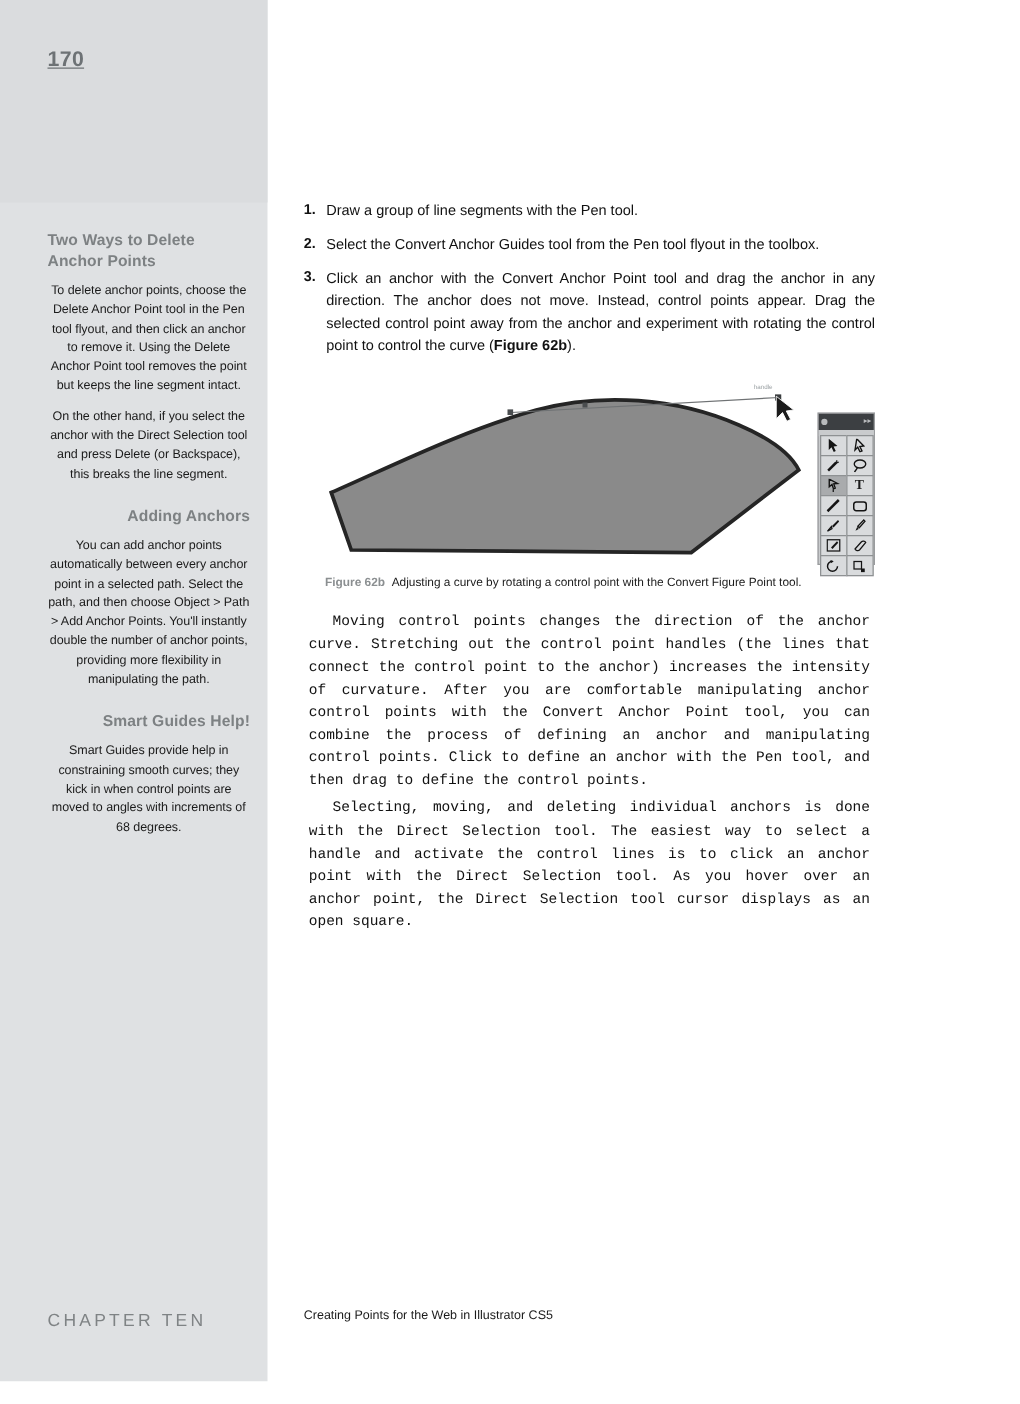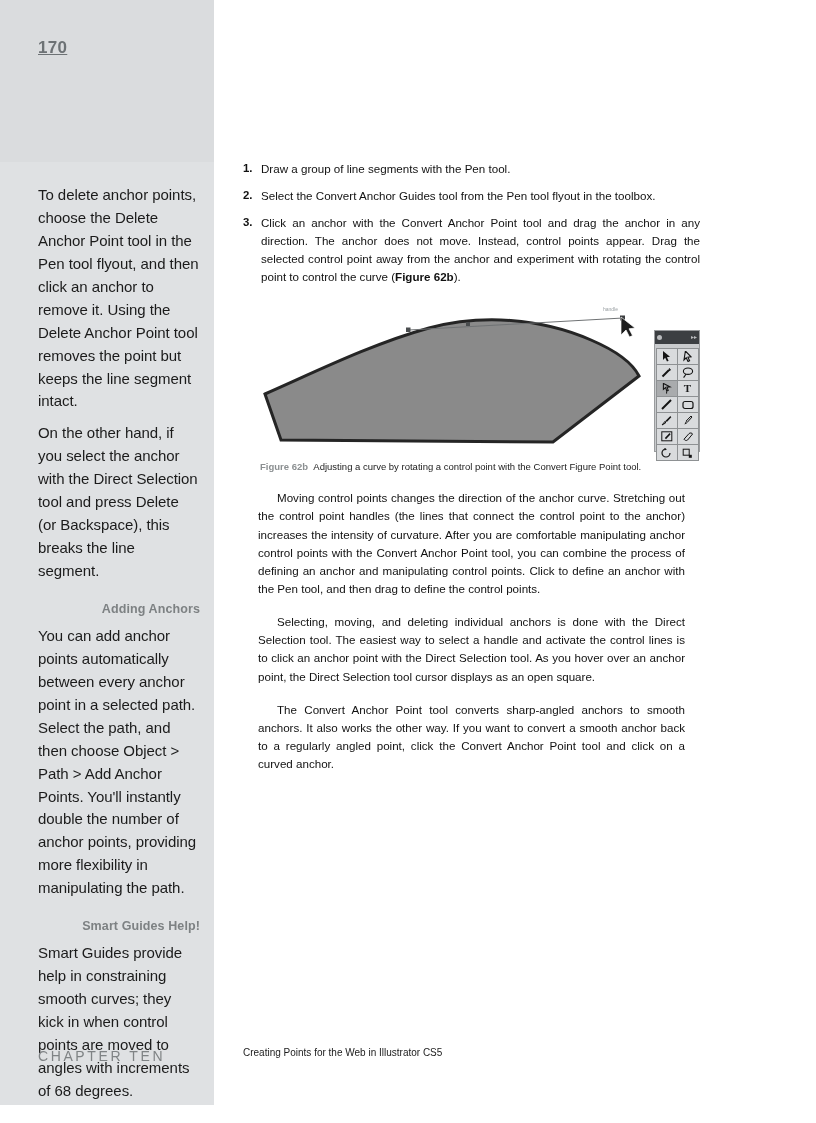--- a/index.html
+++ b/index.html
@@ -61,25 +61,26 @@
   .side-head {
     font-size: 12.5px;
     font-weight: bold;
     color: #7d8183;
     line-height: 1.36;
     margin: 0 0 7px 0;
     letter-spacing: 0.1px;
   }
   .side-head.spaced { margin-top: 18px; text-align: right; }
   .side-p {
-    font-size: 15px;
+    font-size: 10px;
     color: #1b1b1b;
     line-height: 1.53;
     margin: 0 0 9px 0;
     letter-spacing: -0.05px;
+    text-align: center;
   }
 
   
   .main {
     position: absolute;
     left: 243px;
     top: 160px;
     width: 457px;
   }
 
@@ -183,22 +184,23 @@
     font-weight: bold;
     color: #8b8f91;
   }
 
   
   .body-p {
     font-size: 11.6px;
     line-height: 1.565;
     color: #111111;
     text-align: justify;
-    margin: 15px;
+    margin: 4px;
     text-indent: 19px;
+    font-family: Liberation Mono, monospace;
   }
   .body-p.first { margin-top: 16px; }
 
   
   .footer-chapter {
     position: absolute;
     left: 38px;
     top: 1048px;
     font-size: 14px;
     color: #7f8385;
@@ -217,20 +219,21 @@
 
 <div class="page">
 
   <div class="sidebar-band"></div>
   <div class="sidebar-band-top"></div>
 
   <div class="folio">170</div>
 
   <div class="sidebar-content">
 
+    <h2 class="side-head">Two Ways to Delete Anchor Points</h2>
     <p class="side-p">To delete anchor points, choose the Delete Anchor Point tool in the Pen tool flyout, and then click an anchor to remove it. Using the Delete Anchor Point tool removes the point but keeps the line segment intact.</p>
     <p class="side-p">On the other hand, if you select the anchor with the Direct Selection tool and press Delete (or Backspace), this breaks the line segment.</p>
 
     <h2 class="side-head spaced">Adding Anchors</h2>
     <p class="side-p">You can add anchor points automatically between every anchor point in a selected path. Select the path, and then choose Object &gt; Path &gt; Add Anchor Points. You'll instantly double the number of anchor points, providing more flexibility in manipulating the path.</p>
 
     <h2 class="side-head spaced">Smart Guides Help!</h2>
     <p class="side-p">Smart Guides provide help in constraining smooth curves; they kick in when control points are moved to angles with increments of 68 degrees.</p>
   </div>
 
@@ -371,19 +374,18 @@
         </div>
       </div>
     </div>
 
     <div class="fig-caption">
       <span class="fignum">Figure 62b</span>&nbsp;&nbsp;<span>Adjusting a curve by rotating a control point with the Convert Figure Point tool.</span>
     </div>
 
     <p class="body-p first">Moving control points changes the direction of the anchor curve. Stretching out the control point handles (the lines that connect the control point to the anchor) increases the intensity of curvature. After you are comfortable manipulating anchor control points with the Convert Anchor Point tool, you can combine the process of defining an anchor and manipulating control points. Click to define an anchor with the Pen tool, and then drag to define the control points.</p>
     <p class="body-p">Selecting, moving, and deleting individual anchors is done with the Direct Selection tool. The easiest way to select a handle and activate the control lines is to click an anchor point with the Direct Selection tool. As you hover over an anchor point, the Direct Selection tool cursor displays as an open square.</p>
-    <p class="body-p">The Convert Anchor Point tool converts sharp-angled anchors to smooth anchors. It also works the other way. If you want to convert a smooth anchor back to a regularly angled point, click the Convert Anchor Point tool and click on a curved anchor.</p>
   </div>
 
   <div class="footer-chapter">CHAPTER TEN</div>
   <div class="footer-running">Creating Points for the Web in Illustrator CS5</div>
 
 </div>
 
 </body></html>

